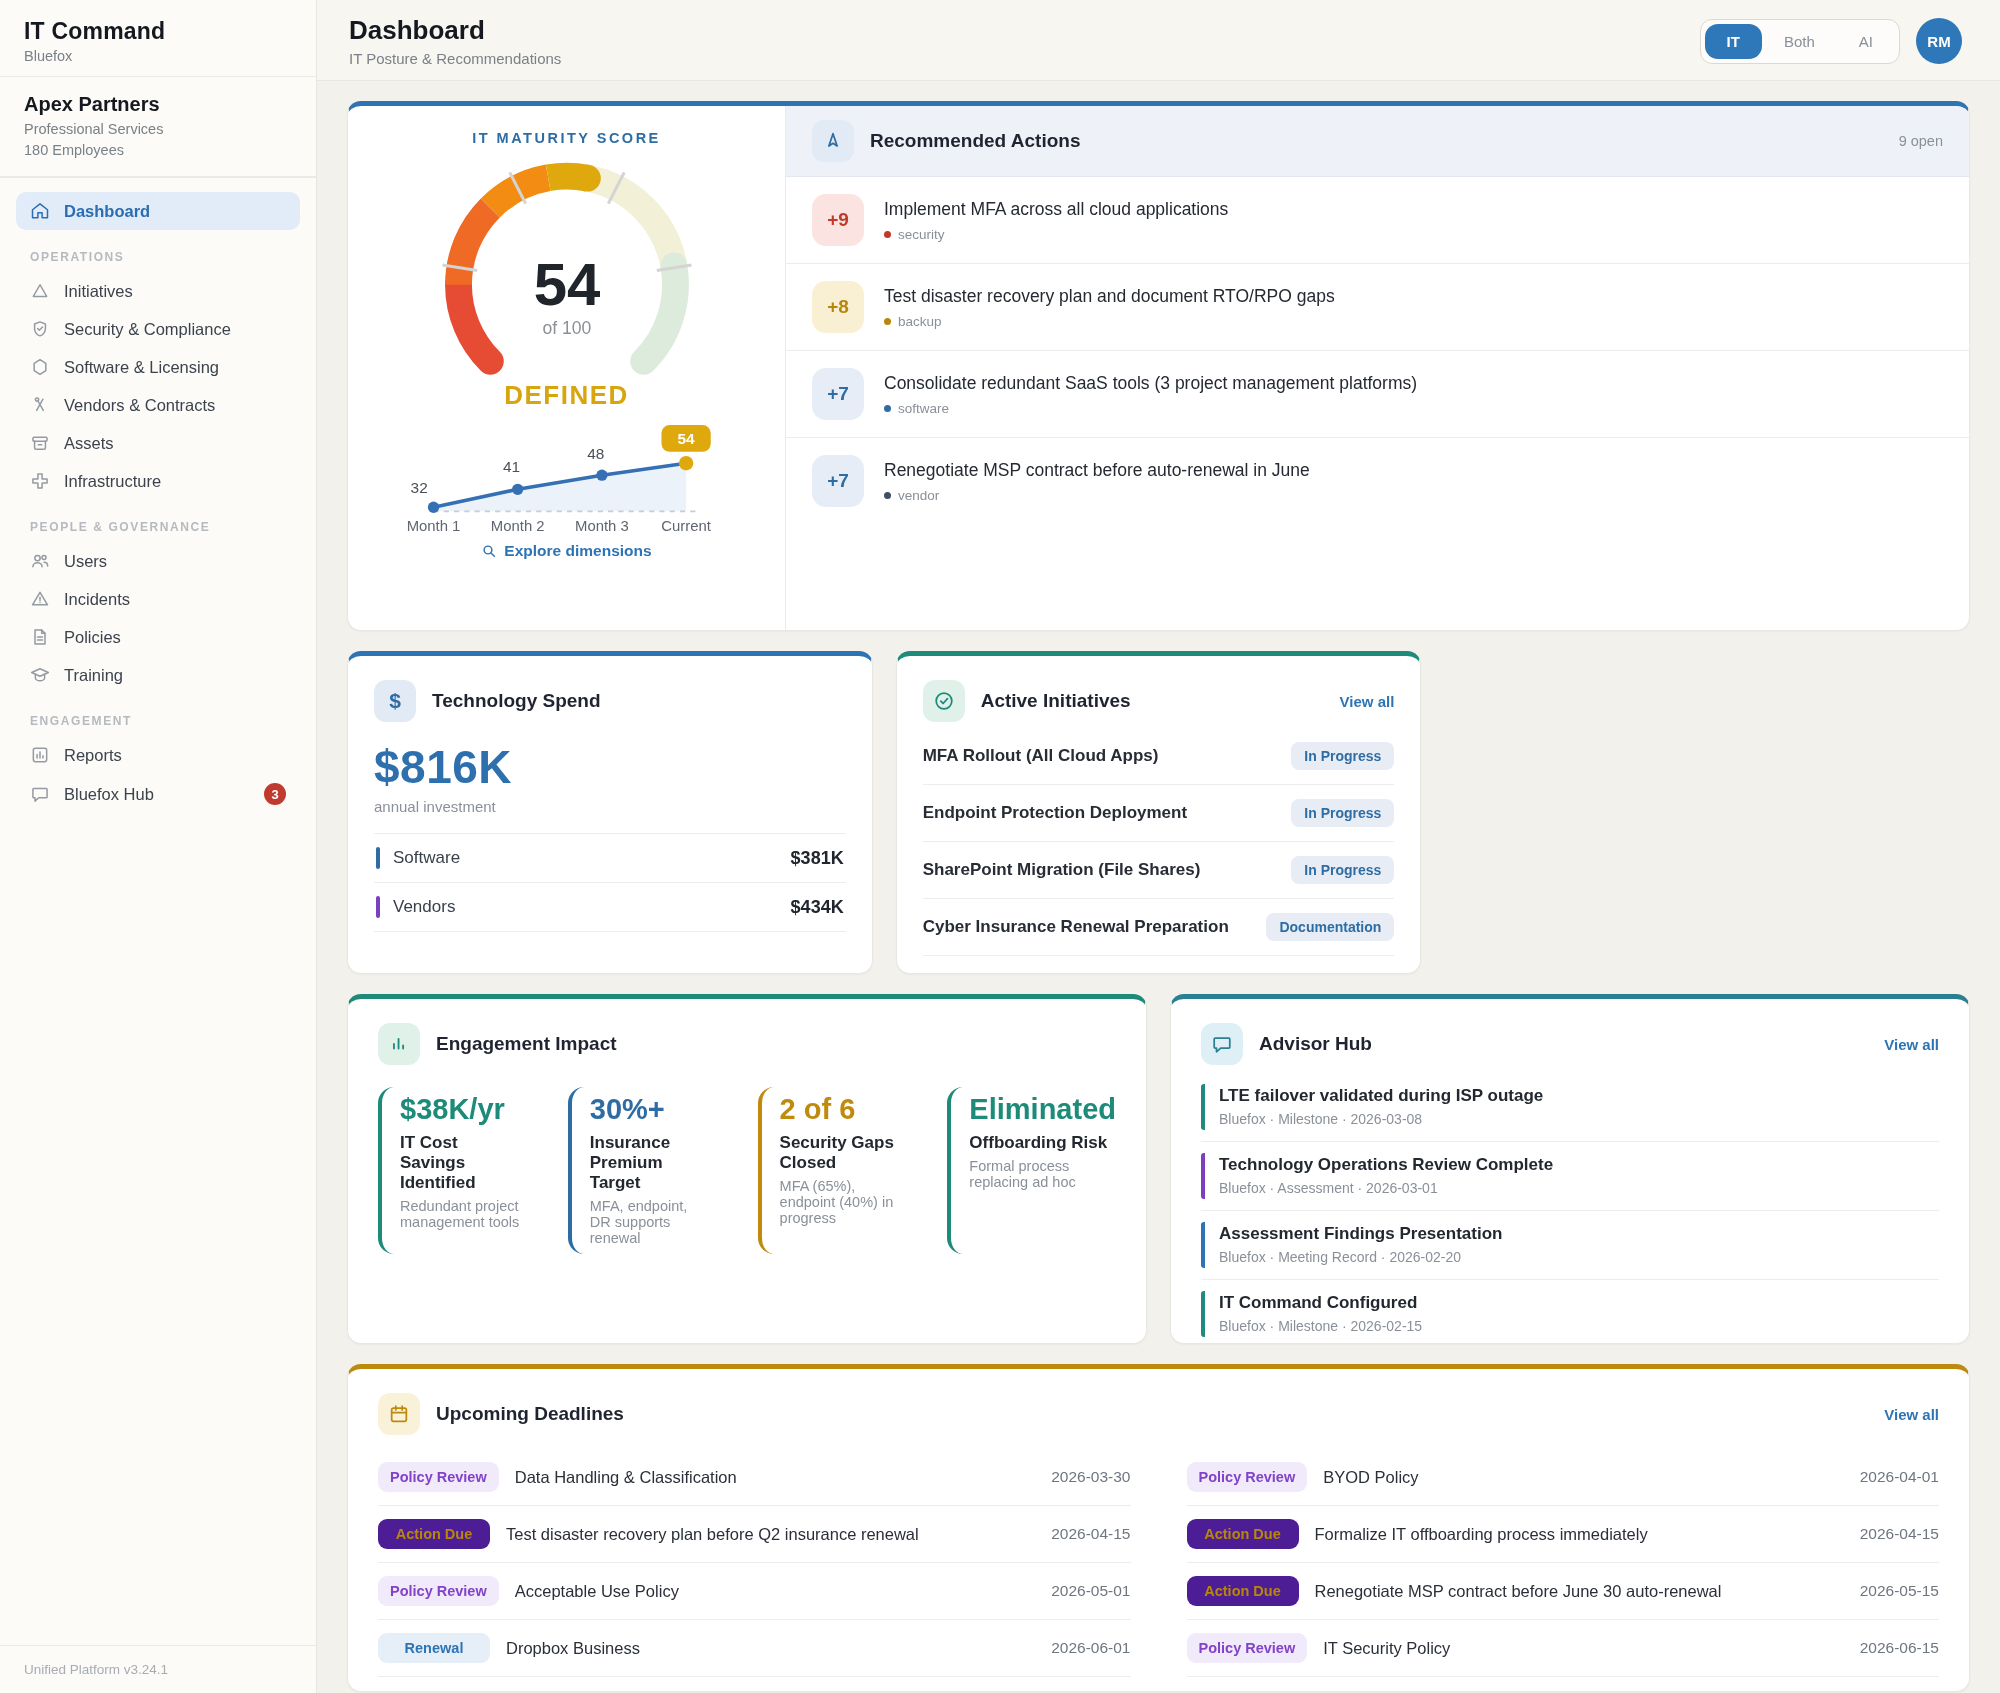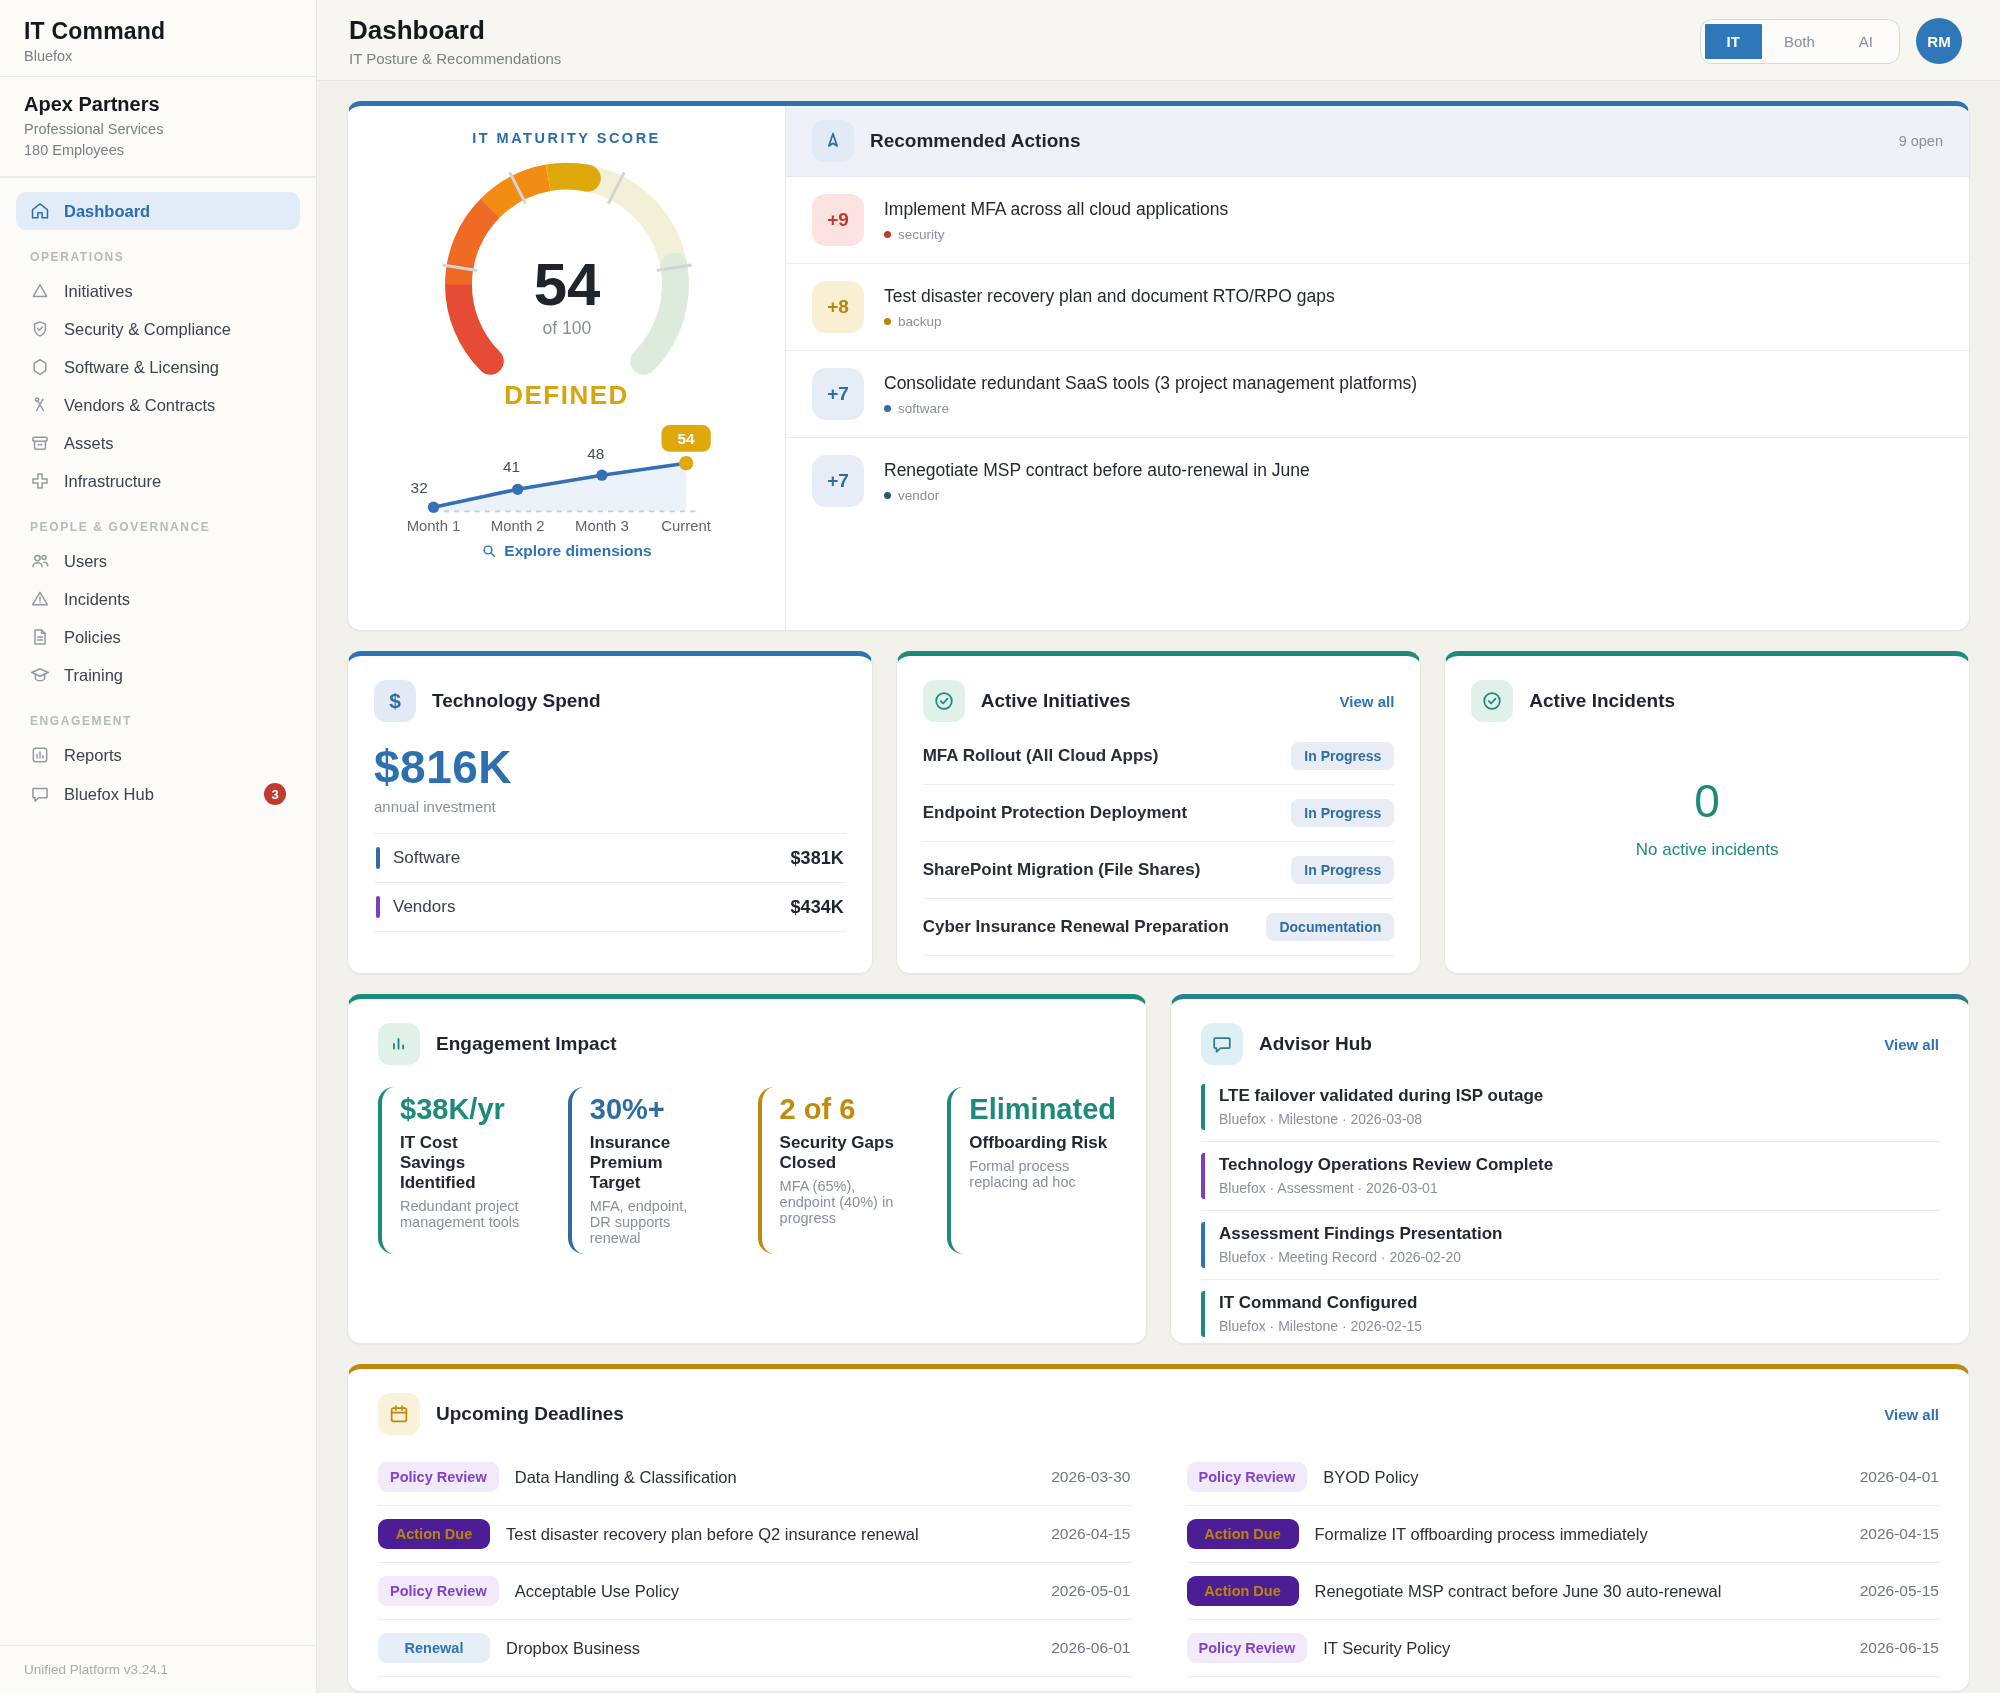--- a/index.html
+++ b/index.html
@@ -29,21 +29,21 @@
   .nav-badge { margin-left:auto; background:#bf3b30; color:#fff; font-size:13px; font-weight:700; width:22px; height:22px; border-radius:50%; display:flex; align-items:center; justify-content:center; }
   .sb-footer { border-top:1px solid #eceae4; padding:16px 24px; font-size:13.5px; color:#a7acb2; }
 
   
   .main { flex:1; display:flex; flex-direction:column; min-width:0; }
   .topbar { background:#f8f6f1; border-bottom:1px solid #e8e6e0; padding:15px 38px 13px 32px; display:flex; align-items:center; justify-content:space-between; }
   .page-title { font-size:26px; font-weight:700; color:#15191f; }
   .page-sub { font-size:15px; color:#7a8088; margin-top:4px; }
   .topbar-right { display:flex; align-items:center; gap:16px; }
   .toggle { background:#fdfcfa; border:1px solid #ddd9d2; border-radius:12px; padding:4px; display:flex; }
-  .seg { font-family:inherit; border:none; background:transparent; font-size:15px; color:#8a9099; padding:9px 22px; border-radius:1px; cursor:pointer; }
+  .seg { font-family:inherit; border:none; background:transparent; font-size:15px; color:#8a9099; padding:9px 22px; border-radius:13px; cursor:pointer; }
   .seg.on { background:#2e77b8; color:#fff; font-weight:700; }
   .avatar { width:46px; height:46px; border-radius:50%; background:#2e77b8; color:#fff; font-weight:700; font-size:15px; display:flex; align-items:center; justify-content:center; cursor:pointer; }
 
   .content { padding:20px 30px 28px; }
   .card { background:#fff; border:1px solid #e9e7e1; border-radius:14px; box-shadow:0 1px 2px rgba(0,0,0,.04); }
   .bt-blue { border-top:5px solid #2e74b5; }
   .bt-teal { border-top:5px solid #1d8a7a; }
   .bt-cyan { border-top:5px solid #2b7f93; }
   .bt-gold { border-top:5px solid #bd8a0e; }
 
@@ -459,37 +459,20 @@
               <span class="init-name">SharePoint Migration (File Shares)</span>
               <span class="status-badge">In Progress</span>
             </div>
             <div class="init-row">
               <span class="init-name">Cyber Insurance Renewal Preparation</span>
               <span class="status-badge">Documentation</span>
             </div>
           </div>
         </section>
 
-        <section class="card bt-teal">
-          <div class="card-head">
-            <span class="icbox ib-teal">
-                <span class="ic">
-                  <svg viewBox="0 0 24 24" fill="none" stroke="currentColor" stroke-width="1.9" stroke-linecap="round" stroke-linejoin="round">
-                    <circle cx="12" cy="12" r="8.5"></circle>
-                    <path d="M8.5 12.2 L11 14.7 L15.8 9.5"></path>
-                  </svg>
-                </span>
-              </span>
-            <span class="card-h">Active Incidents</span>
-          </div>
-          <div class="inc-body">
-            <div class="inc-count">0</div>
-            <div class="inc-cap">No active incidents</div>
-          </div>
-        </section>
       </div>
 
       <div class="row3">
         <section class="card bt-teal">
           <div class="card-head">
             <span class="icbox ib-teal">
                 <span class="ic">
                   <svg viewBox="0 0 24 24" fill="none" stroke="currentColor" stroke-width="2" stroke-linecap="round">
                     <path d="M6.5 17 V12 M11.5 17 V6.5 M16.5 17 V13.5"></path>
                   </svg>

